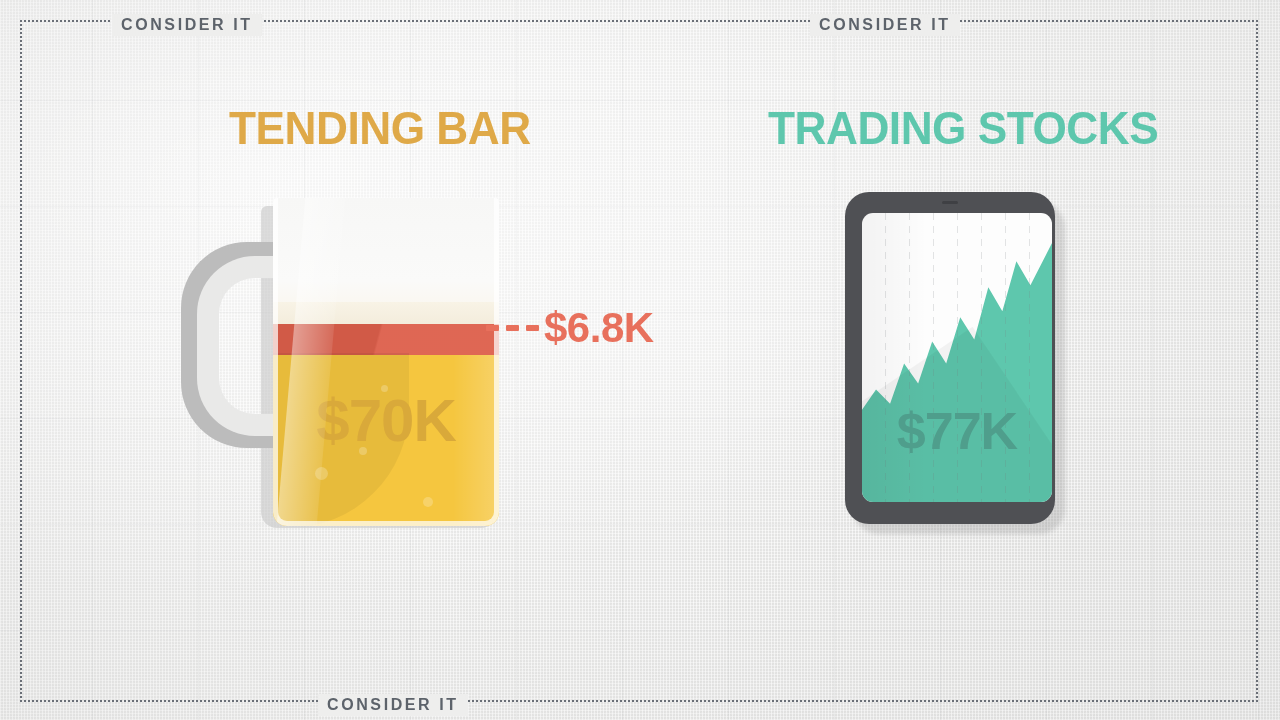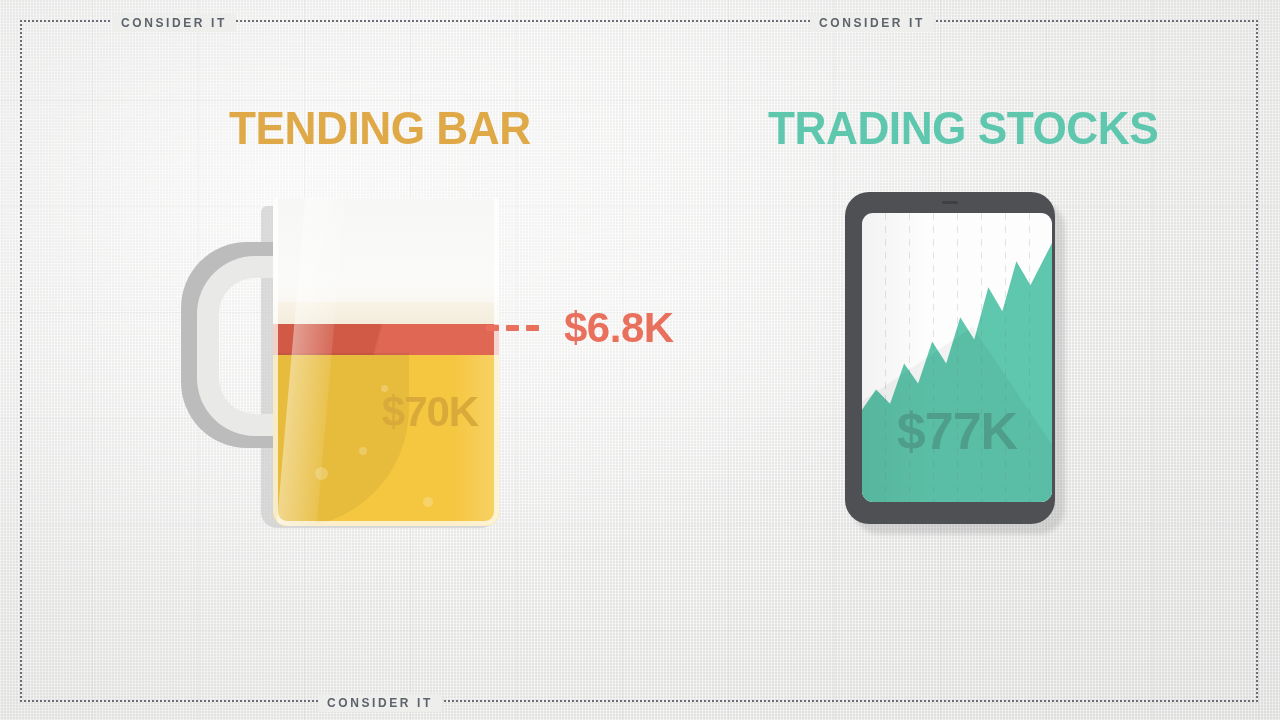--- a/index.html
+++ b/index.html
@@ -59,21 +59,21 @@
     height: 682px;
     box-sizing: border-box;
     border: 2px dotted #6a6f77;
     pointer-events: none;
   }
 
   .frame-label {
     position: absolute;
     background: #eeeeed;
     color: #5d636b;
-    font-size: 12px;
+    font-size: 16px;
     font-weight: 700;
     letter-spacing: 2.6px;
     line-height: 1;
     padding: 3px 9px;
     white-space: nowrap;
     font-family: "Liberation Sans", sans-serif;
     text-align: right;
   }
   .frame-label.top-left  { left: 112px;  top: 14px; }
   .frame-label.top-right { left: 810px;  top: 14px; }
@@ -212,27 +212,26 @@
   .bub1 { left: 42px;  top: 112px; width: 13px; height: 13px; }
   .bub2 { left: 86px;  top: 92px;  width: 8px;  height: 8px;  }
   .bub3 { left: 150px; top: 142px; width: 10px; height: 10px; }
   .bub4 { left: 108px; top: 30px;  width: 7px;  height: 7px;  }
 
   .beer-value {
     position: absolute;
     left: 0; top: 36px;
     width: 100%;
     text-align: center;
-    font-size: 42px;
+    font-size: 60px;
     font-weight: 700;
     letter-spacing: -1px;
     color: #d9a93a;
     line-height: 1;
     font-family: "Liberation Sans", sans-serif;
-    padding-left: 44px;
   }
 
   
   .glass-rim {
     position: absolute;
     inset: 0;
     border-radius: 4px 4px 14px 14px;
     border: 5px solid rgba(255,255,255,0.72);
     border-top: none;
     box-sizing: border-box;
@@ -247,21 +246,21 @@
     pointer-events: none;
   }
 
   
   .callout {
     position: absolute;
     left: 486px;
     top: 307px;
     display: flex;
     align-items: center;
-    gap: 25px;
+    gap: 5px;
   }
   .callout-dashes {
     display: flex;
     align-items: center;
     gap: 7px;
   }
   .callout-dashes span {
     display: block;
     width: 13px;
     height: 6px;

